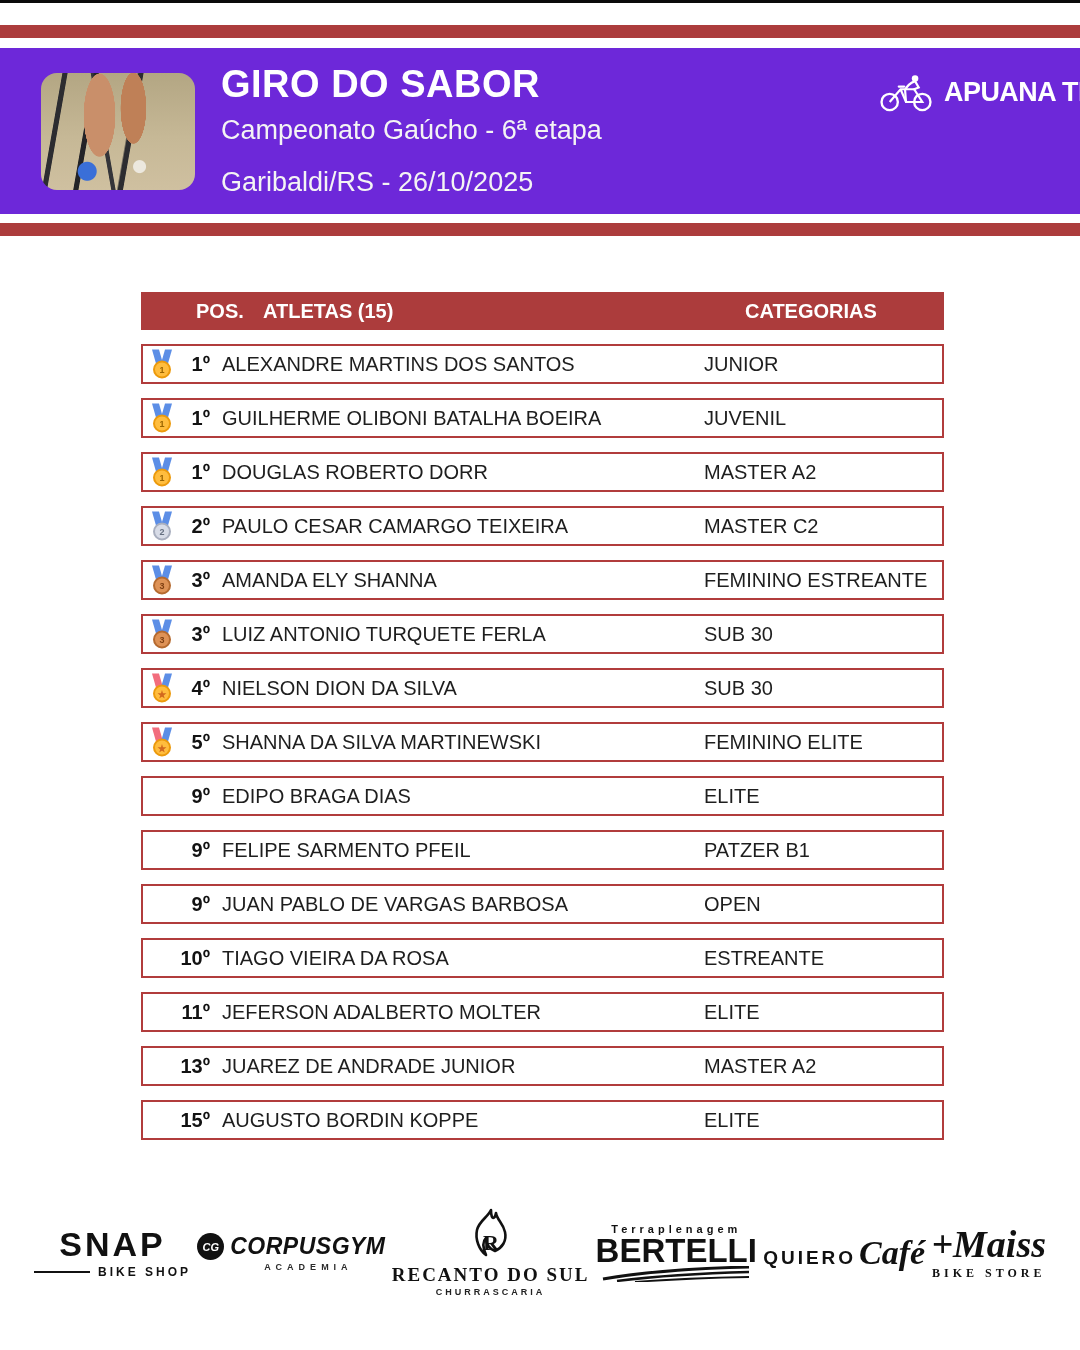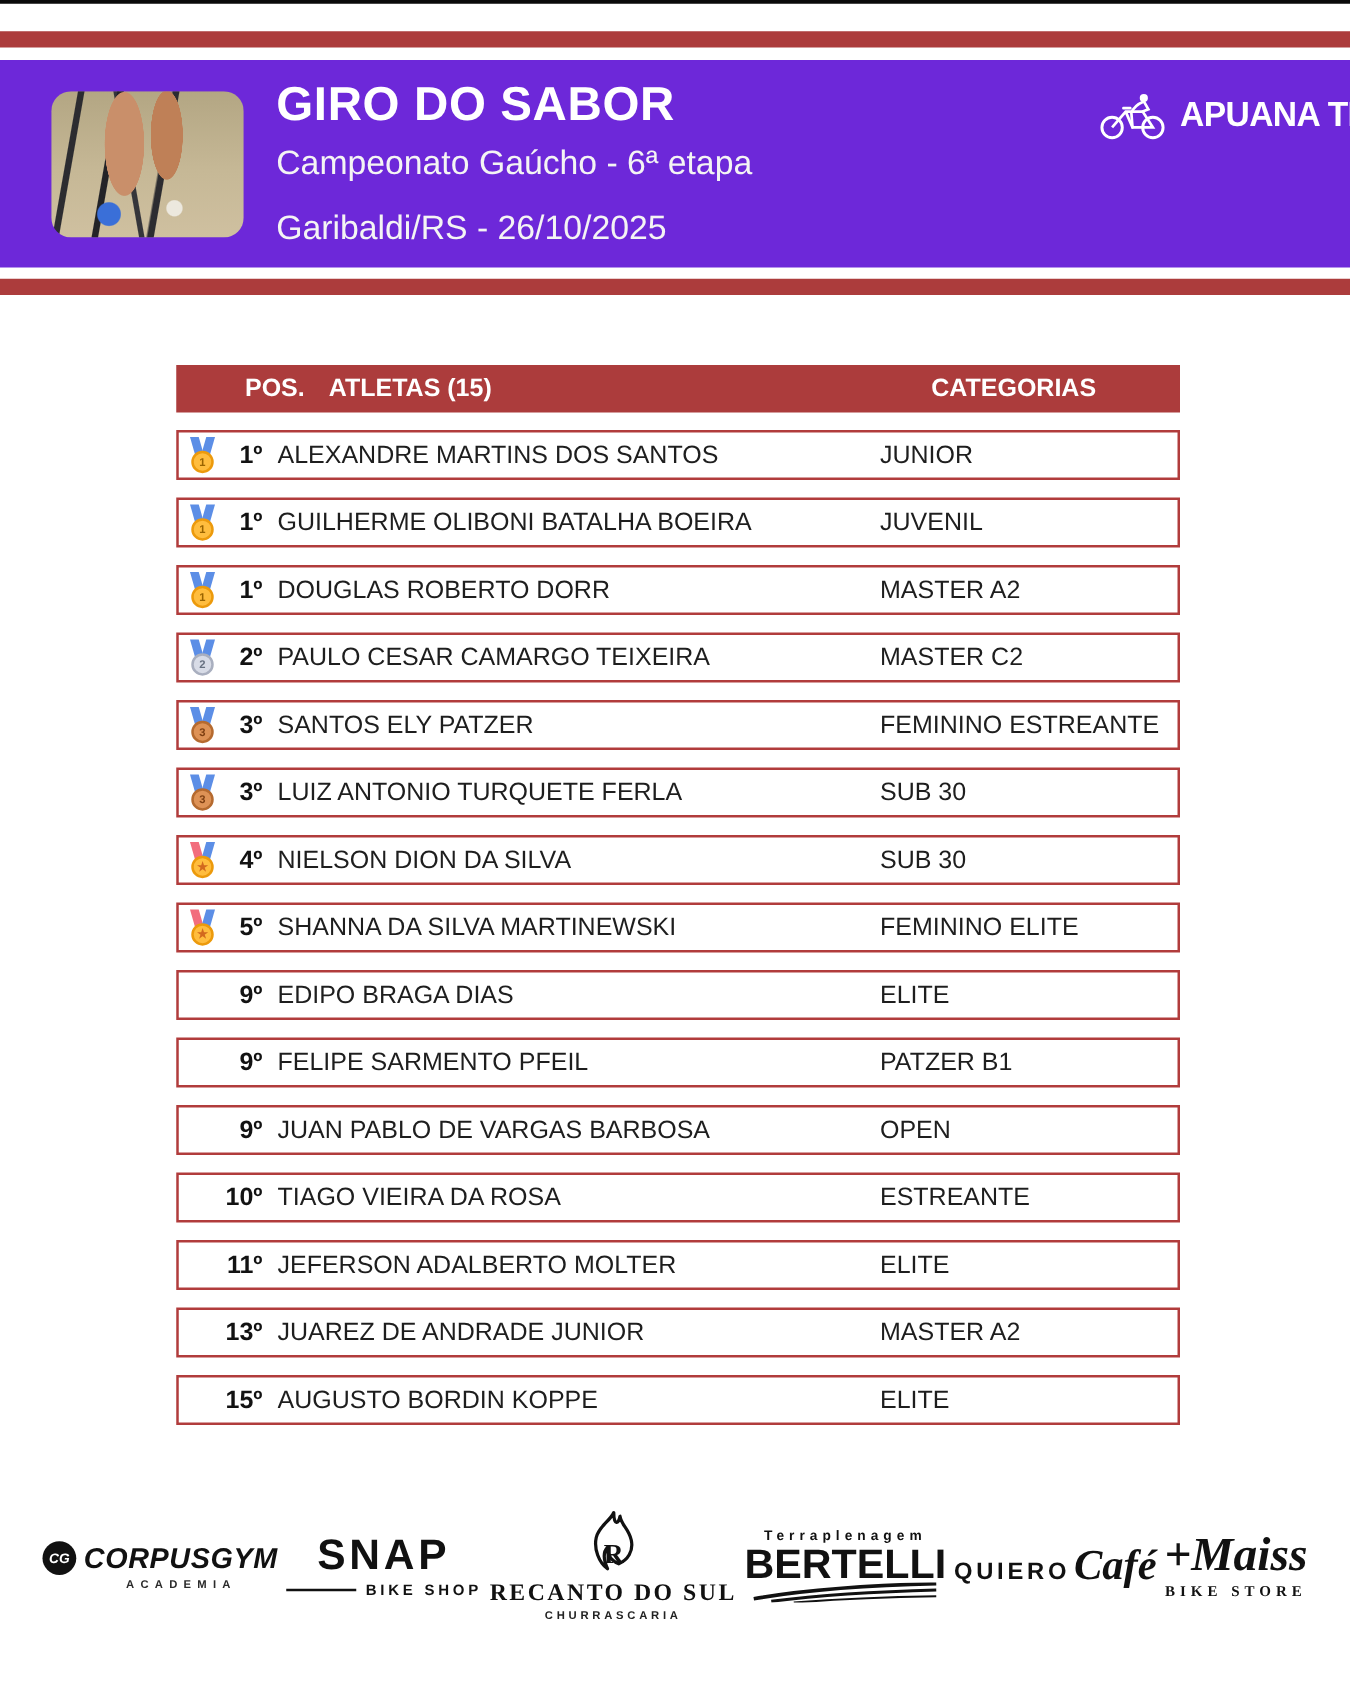--- a/index.html
+++ b/index.html
@@ -176,21 +176,21 @@
 
       <div class="row">
         <div class="cell-pos">
           <span class="medal" data-medal="bronze">
               <i class="r1"></i>
               <i class="r2"></i>
               <span class="disc">3</span>
             </span>
           <span>3º</span>
         </div>
-        <div class="cell-name">SANTOS ELY PATZER</div>
+        <div class="cell-name">AMANDA ELY SHANNA</div>
         <div class="cell-cat">FEMININO ESTREANTE</div>
       </div>
 
       <div class="row">
         <div class="cell-pos">
           <span class="medal" data-medal="bronze">
               <i class="r1"></i>
               <i class="r2"></i>
               <span class="disc">3</span>
             </span>
@@ -286,35 +286,35 @@
           <span>15º</span>
         </div>
         <div class="cell-name">AUGUSTO BORDIN KOPPE</div>
         <div class="cell-cat">ELITE</div>
       </div>
 
     </div>
   </div>
 
   <div class="sponsors">
-
-    <div class="sp">
-      <div class="cg-row">
-        <div class="cg-mono">CG</div>
-        <div class="cg-name">CORPUSGYM</div>
-      </div>
-      <div class="cg-sub">ACADEMIA</div>
-    </div>
 
     <div class="sp">
       <div class="snap-name">SNAP</div>
       <div class="snap-sub">
         <div class="snap-line"></div>
         <div class="snap-sub-text">BIKE SHOP</div>
       </div>
+    </div>
+
+    <div class="sp">
+      <div class="cg-row">
+        <div class="cg-mono">CG</div>
+        <div class="cg-name">CORPUSGYM</div>
+      </div>
+      <div class="cg-sub">ACADEMIA</div>
     </div>
 
     <div class="sp">
       <svg width="46" height="54" viewBox="0 0 46 54">
         <path d="M23 2 C20 9 11 13 9 22 C7 31 11 42 18 47 C14 38 15 33 18 30 C18 37 22 41 27 43 C34 40 39 33 37 24 C35 15 29 12 28 5 C27 11 23 13 23 2 Z" fill="none" stroke="#111" stroke-width="2.6" stroke-linejoin="round"></path>
         <text x="23" y="42" text-anchor="middle" class="rec-flame-text">R</text>
       </svg>
       <div class="rec-name">RECANTO DO SUL</div>
       <div class="rec-sub">CHURRASCARIA</div>
     </div>

